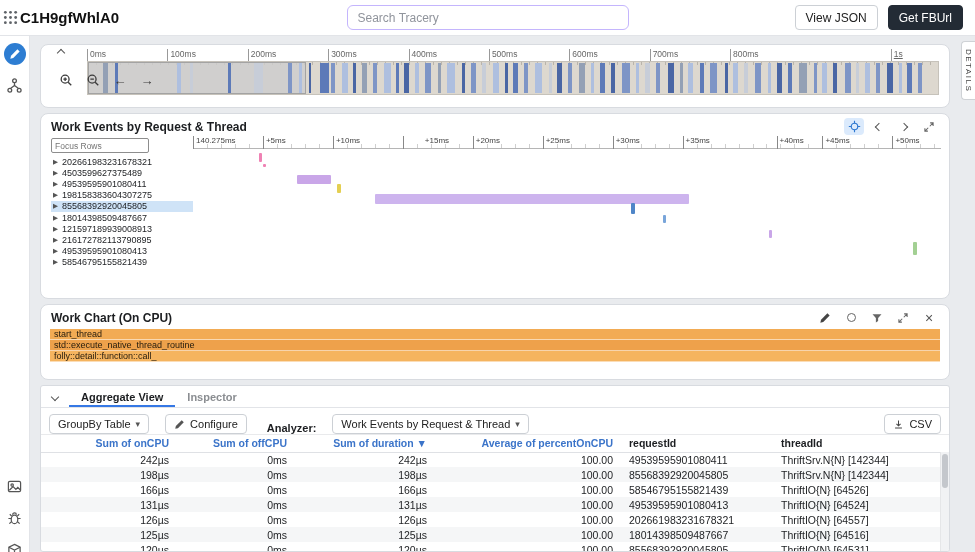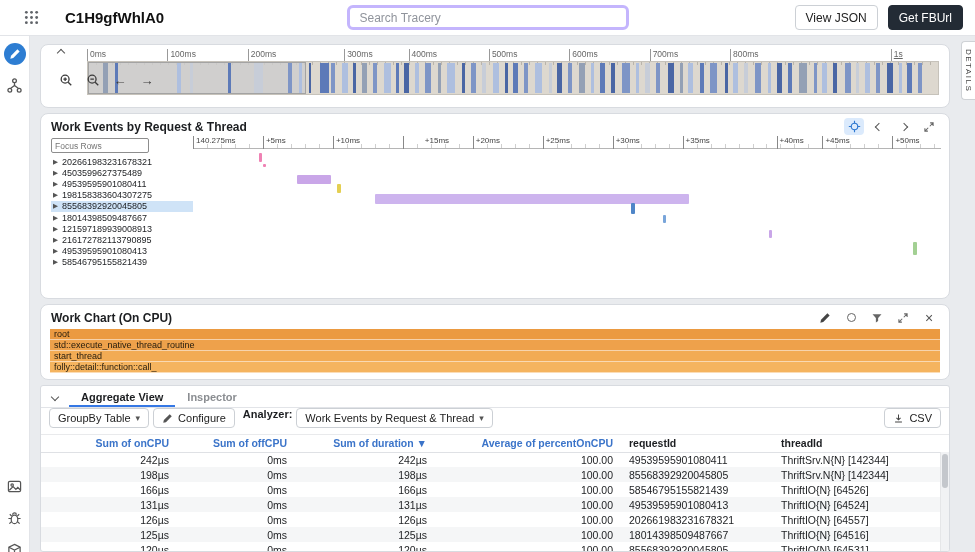--- a/index.html
+++ b/index.html
@@ -2,24 +2,24 @@
 <html><head>
 <meta charset="utf-8">
 <style>
 *{margin:0;padding:0;box-sizing:border-box}
 html,body{width:975px;height:552px;overflow:hidden;background:#e9ebee}
 body{font-family:"Liberation Sans",sans-serif}
 .app{position:relative;width:975px;height:552px;overflow:hidden}
 
 
 header{position:absolute;top:0;left:0;right:0;height:36px;background:#fff;border-bottom:1px solid #e2e4e8;display:flex;align-items:center;z-index:10}
-.h-left{display:flex;align-items:center;gap:24px;padding-left:21px}
+.h-left{display:flex;align-items:center;gap:0;padding-left:0}
 .h-title{font-size:15px;font-weight:bold;color:#111}
 .h-search{position:absolute;left:50%;transform:translateX(-50%);width:282px}
-.h-search input{width:100%;height:25px;border:3px solid #c4b5fd;border-radius:6px;padding:0 10px;font-size:12px;color:#333;background:#fff;outline:none}
+.h-search input{width:100%;height:25px;border:1px solid #c4b5fd;border-radius:6px;padding:0 10px;font-size:12px;color:#333;background:#fff;outline:none}
 .h-search input::placeholder{color:#90949c}
 .h-right{margin-left:auto;display:flex;gap:10px;padding-right:12px}
 .btn{height:25px;padding:4px 10px;font-size:12px;border:1px solid #ccd0d5;border-radius:4px;background:#fff;color:#222;cursor:pointer;white-space:nowrap}
 .btn.dark{background:#232b35;border-color:#232b35;color:#fff}
 
 
 .left-rail{position:absolute;left:0;top:36px;bottom:0;width:30px;background:#fff;border-right:1px solid #e2e4e8;z-index:5;display:flex;flex-direction:column;align-items:center;padding-top:7px;gap:9px}
 .rail-btn{width:22px;height:22px;border:none;background:transparent;border-radius:50%;display:flex;align-items:center;justify-content:center;cursor:pointer;padding:0}
 .rail-btn.active{background:#2d7dd2}
 .rail-bottom{position:absolute;bottom:-9px;left:0;right:0;display:flex;flex-direction:column;align-items:center;gap:10px}
@@ -71,21 +71,21 @@
 .fl-row{height:11px;line-height:11px;font-size:9px;color:#231a0c;padding-left:4px;cursor:pointer;overflow:hidden;white-space:nowrap;border-bottom:1px solid rgba(255,255,255,.55)}
 .circle-ic{width:9px;height:9px;border:1.4px solid #666;border-radius:50%;display:inline-block}
 .x-ic{font-size:14px;color:#555;line-height:1}
 
 
 .bottom{flex:1;background:#ffffff;border:1px solid #d8dbe0;border-radius:3px;display:flex;flex-direction:column;overflow:hidden}
 .tabs-row{height:22px;display:flex;align-items:stretch;border-bottom:1px solid #e2e4e8;flex:none}
 .chev-btn{width:28px;border:none;background:none;cursor:pointer;display:flex;align-items:center;justify-content:center;padding:0}
 .tab{border:none;background:none;padding:0 12px;font-size:11px;color:#8a8d91;cursor:pointer;font-weight:bold}
 .tab.active{color:#1c1e21;box-shadow:inset 0 -2px 0 #3578e5}
-.toolbar{height:26px;display:flex;align-items:flex-start;gap:4px;padding:0 8px;flex:none}
+.toolbar{height:26px;display:flex;align-items:flex-end;gap:16px;padding:0 8px;flex:none}
 .tb-btn{height:20px;display:flex;align-items:center;gap:5px;padding:0 8px;font-size:11px;border:1px solid #ccd0d5;border-radius:4px;background:#fff;color:#222;cursor:pointer;white-space:nowrap}
 .an-label{font-size:11px;font-weight:bold;color:#1c1e21;margin-left:4px}
 .csv{margin-left:auto}
 .dd-caret{font-size:9px;color:#555}
 .table-wrap{flex:1;position:relative;overflow:hidden;border-top:1px solid #e9eaec}
 table{width:calc(100% - 9px);border-collapse:collapse;font-size:10.5px;table-layout:fixed}
 th{font-weight:bold;padding:2px 8px;white-space:nowrap;overflow:hidden;border-bottom:1px solid #dfe1e5;text-align:left;height:17px}
 th.num{text-align:right;color:#3b74c9}
 th.txt{color:#1c1e21}
 td{padding:1px 8px;color:#1c1e21;white-space:nowrap;overflow:hidden;height:15px}
@@ -199,21 +199,21 @@
           </button>
         <button class="icon-btn">
             <span>→</span>
           </button>
       </div>
       <div class="mm-area">
         <div class="mm-ruler" id="mmRuler">
             <span class="mm-label" style="left: 0%;">0ms</span>
             <span class="mm-label" style="left: 9.43396%;">100ms</span>
             <span class="mm-label" style="left: 18.8679%;">200ms</span>
-            <span class="mm-label" style="left: 28.3019%; margin-left: 16px;">300ms</span>
+            <span class="mm-label" style="left: 28.3019%;">300ms</span>
             <span class="mm-label" style="left: 37.7358%;">400ms</span>
             <span class="mm-label" style="left: 47.1698%;">500ms</span>
             <span class="mm-label" style="left: 56.6038%;">600ms</span>
             <span class="mm-label" style="left: 66.0377%;">700ms</span>
             <span class="mm-label" style="left: 75.4717%;">800ms</span>
             <span class="mm-label" style="left: 94.3396%; text-decoration: underline;">1s</span>
           </div>
         <div class="mm-strip" id="mmStrip">
           <div class="mm-selection" style="left: 0%; width: 25.6604%;"></div>
         <i class="mm-seg" style="left: 1.8%; width: 5px; background: rgb(147, 160, 181);"></i>
@@ -404,23 +404,22 @@
             <svg width="12" height="12" viewBox="0 0 16 16" fill="none" stroke="#666" stroke-width="1.4">
                 <path d="M9.5 2.5h4v4M6.5 13.5h-4v-4M13.5 2.5L9 7M2.5 13.5L7 9"></path>
               </svg>
           </button>
           <button class="tool-btn">
               <span class="x-ic">×</span>
             </button>
         </div>
       </div>
       <div class="fl-rows" id="flameRows">
-          <div class="fl-row" style="background: rgb(235, 154, 65);">root</div>
+          <div class="fl-row" style="background: rgb(242, 171, 84);">start_thread</div>
           <div class="fl-row" style="background: rgb(238, 161, 75);">std::execute_native_thread_routine</div>
-          <div class="fl-row" style="background: rgb(242, 171, 84);">start_thread</div>
           <div class="fl-row" style="background: rgb(245, 180, 95);">folly::detail::function::call_</div>
         </div>
     </section>
 
     <section class="bottom">
       <div class="tabs-row">
         <button class="chev-btn">
             <span class="cv down"></span>
           </button>
         <div id="tabs" style="display:flex">

